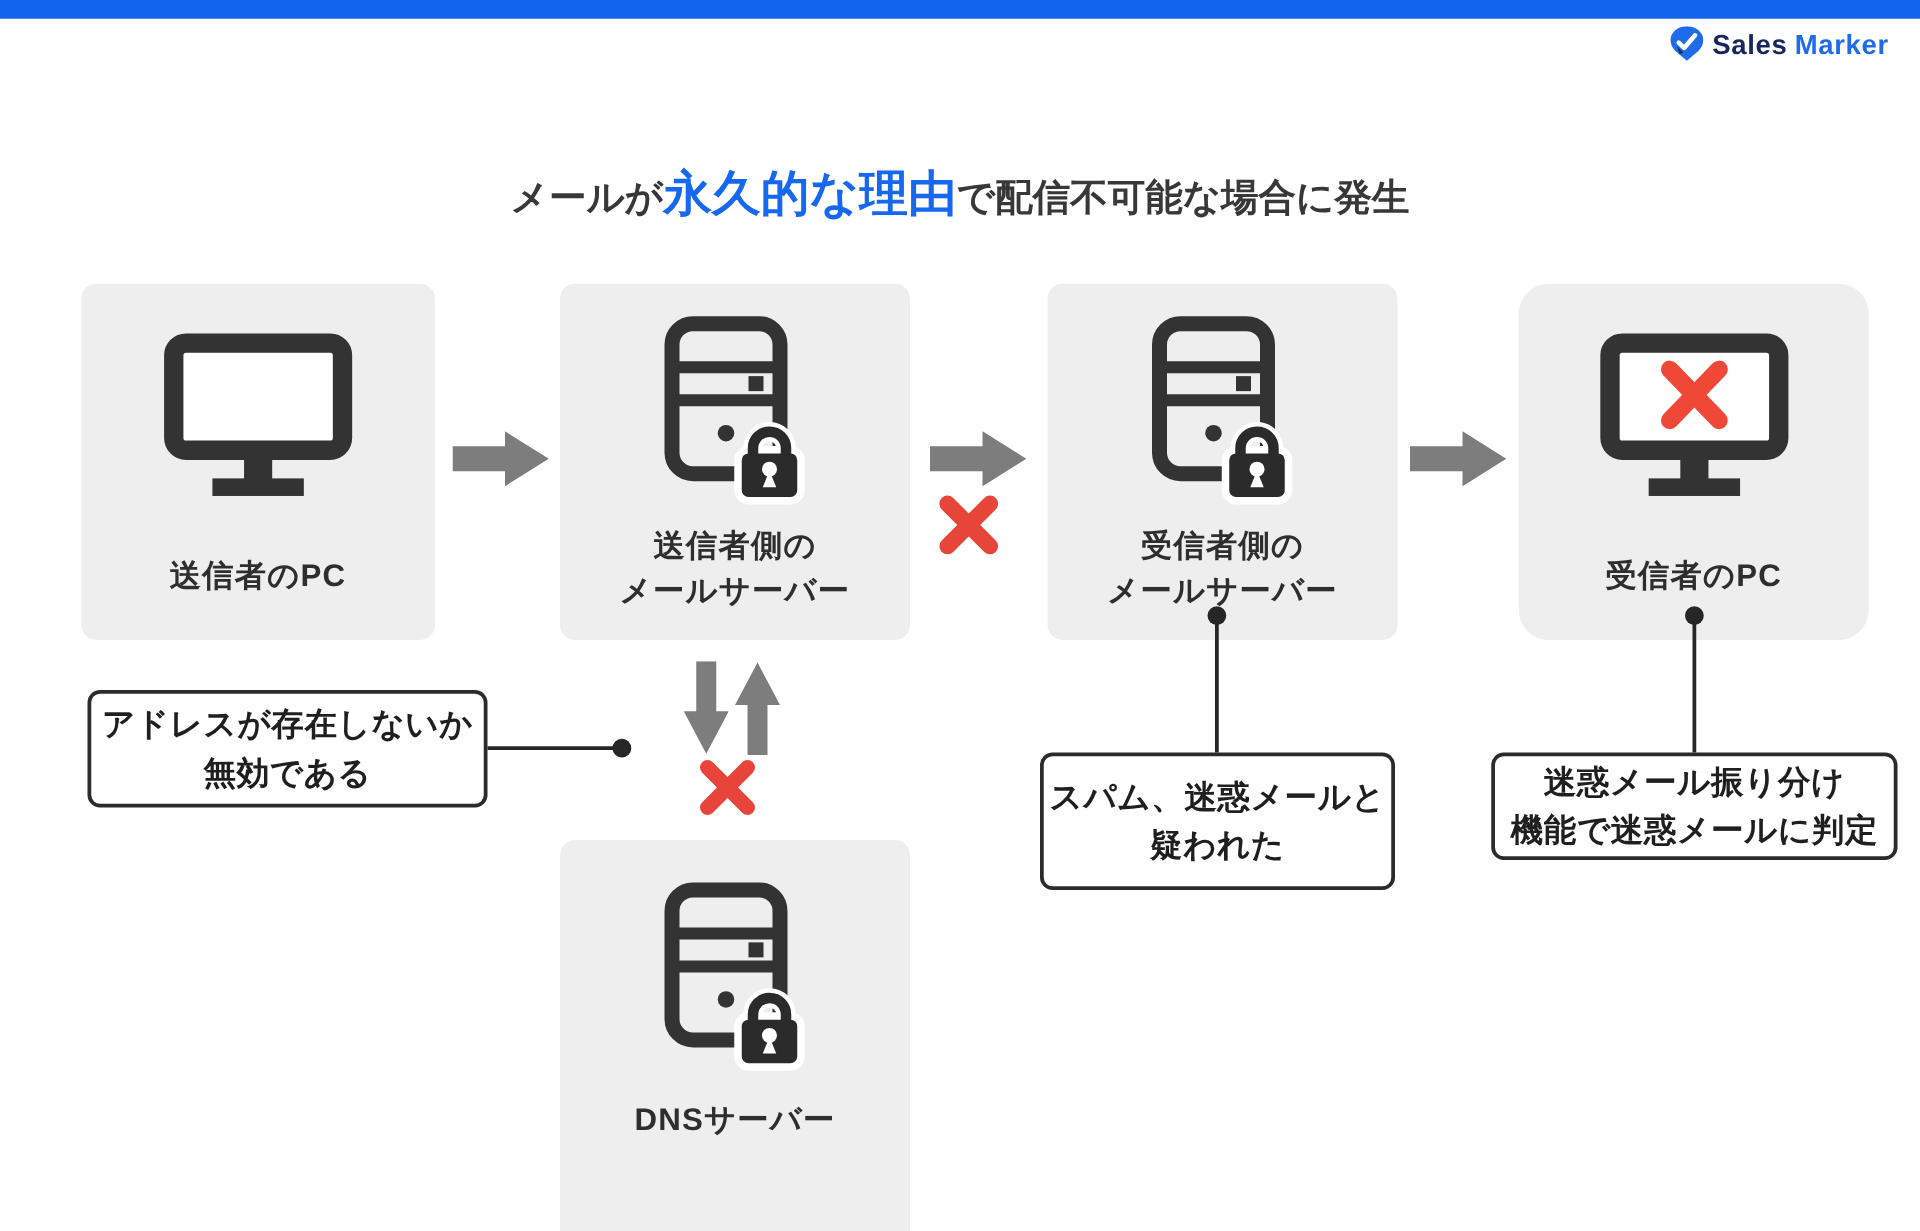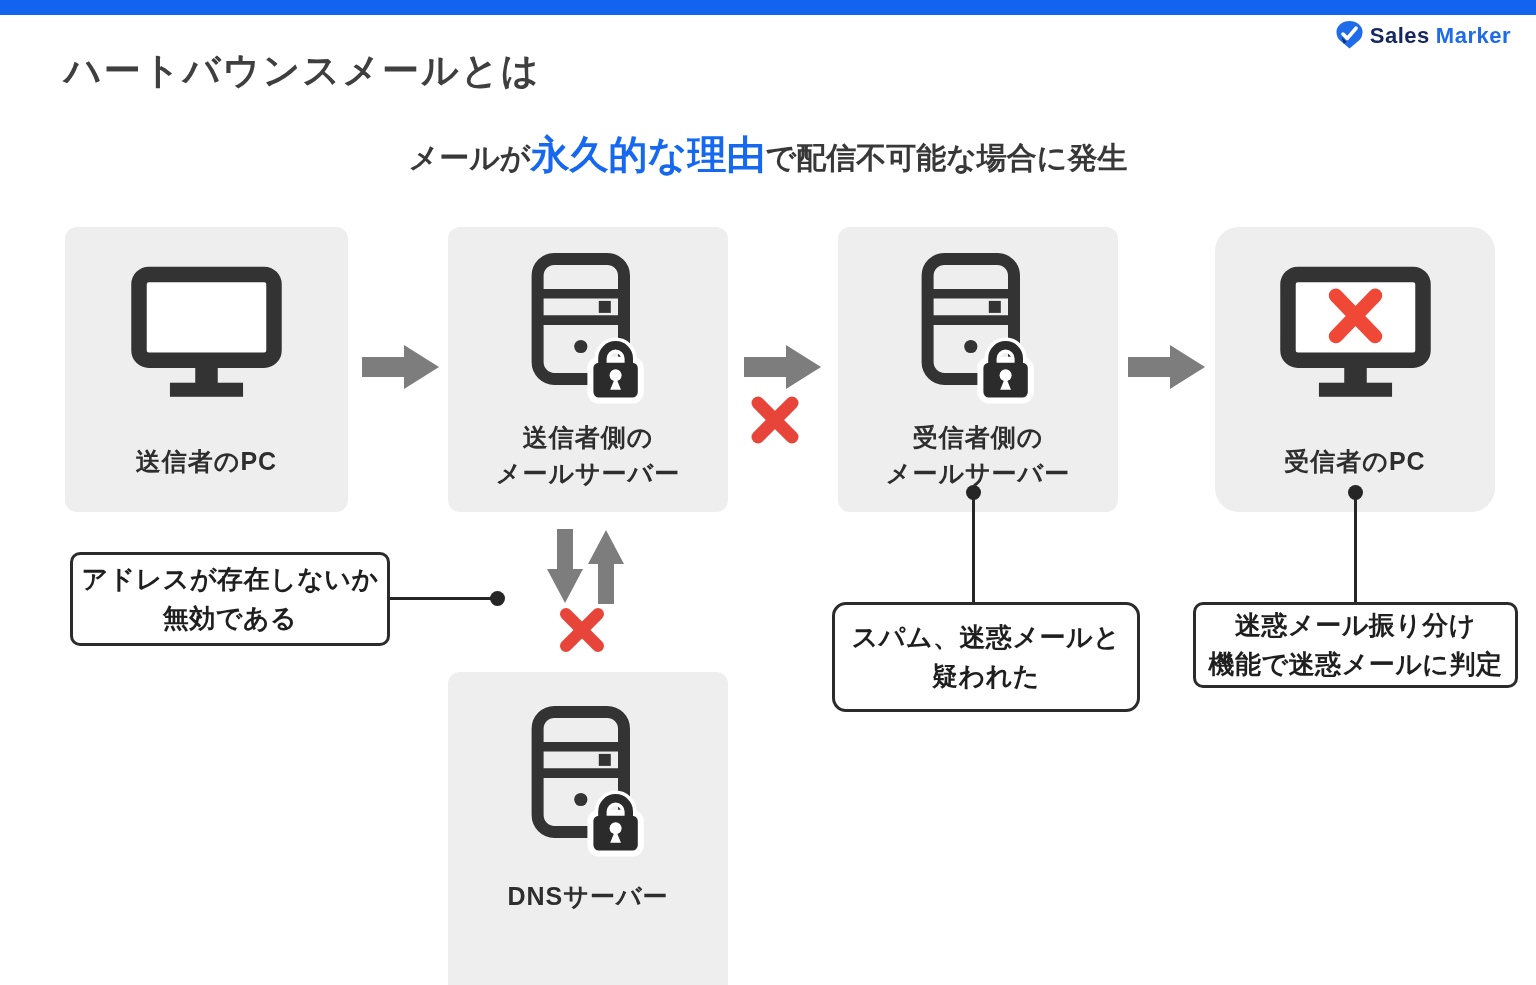--- a/index.html
+++ b/index.html
@@ -62,21 +62,20 @@
 
   <div class="logo">
     <svg width="29" height="29" viewBox="0 0 40 40">
       <path d="M20 38 L7 27 Q2 22 2 15 A18 15 0 0 1 38 15 Q38 22 33 27 Z" fill="#1e6cea"></path>
       <path d="M9 22 L16 29 L12 31 Z" fill="#152a63"></path>
       <path d="M11 18 L17 24 L29 10" stroke="#ffffff" stroke-width="5" fill="none" stroke-linecap="round" stroke-linejoin="round"></path>
     </svg>
     <span class="logo-text"><span class="logo-w1">Sales</span><span class="logo-w2">Marker</span></span>
   </div>
 
-  <div class="title">ハートバウンスメールとは</div>
   <div class="subtitle"><span>メールが</span><span class="hl">永久的な理由</span><span>で配信不可能な場合に発生</span></div>
 
   <div class="node pc-node" style="left:65px;top:227px;width:283px;height:285px;">
     <div class="icon-wrap">
       <svg width="155" height="135" viewBox="0 0 110 96">
         <rect x="7" y="6" width="96" height="61" rx="7" fill="#ffffff" stroke="#333333" stroke-width="11"></rect>
         <rect x="47" y="67" width="16" height="17" fill="#333333"></rect>
         <rect x="29" y="83" width="52" height="10" fill="#333333"></rect>
       </svg>
     </div>
@@ -185,21 +184,21 @@
 
   <div class="callout" style="left:70px;top:552px;width:320px;height:94px;font-size:26px;">
     <span>アドレスが存在しないか</span>
     <span>無効である</span>
   </div>
   <div class="hline" style="left:390px;top:597px;width:107px;"></div>
   <div class="dot" style="left:490px;top:591px;"></div>
 
   <div class="dot" style="left:966px;top:485px;"></div>
   <div class="vline" style="left:972px;top:492px;height:110px;"></div>
-  <div class="callout" style="left:832px;top:602px;width:308px;height:110px;border-radius:14px;">
+  <div class="callout" style="left:832px;top:602px;width:284px;height:110px;">
     <span>スパム、迷惑メールと</span>
     <span>疑われた</span>
   </div>
 
   <div class="dot" style="left:1348px;top:485px;"></div>
   <div class="vline" style="left:1354px;top:492px;height:110px;"></div>
   <div class="callout" style="left:1193px;top:602px;width:325px;height:86px;">
     <span>迷惑メール振り分け</span>
     <span>機能で迷惑メールに判定</span>
   </div>

